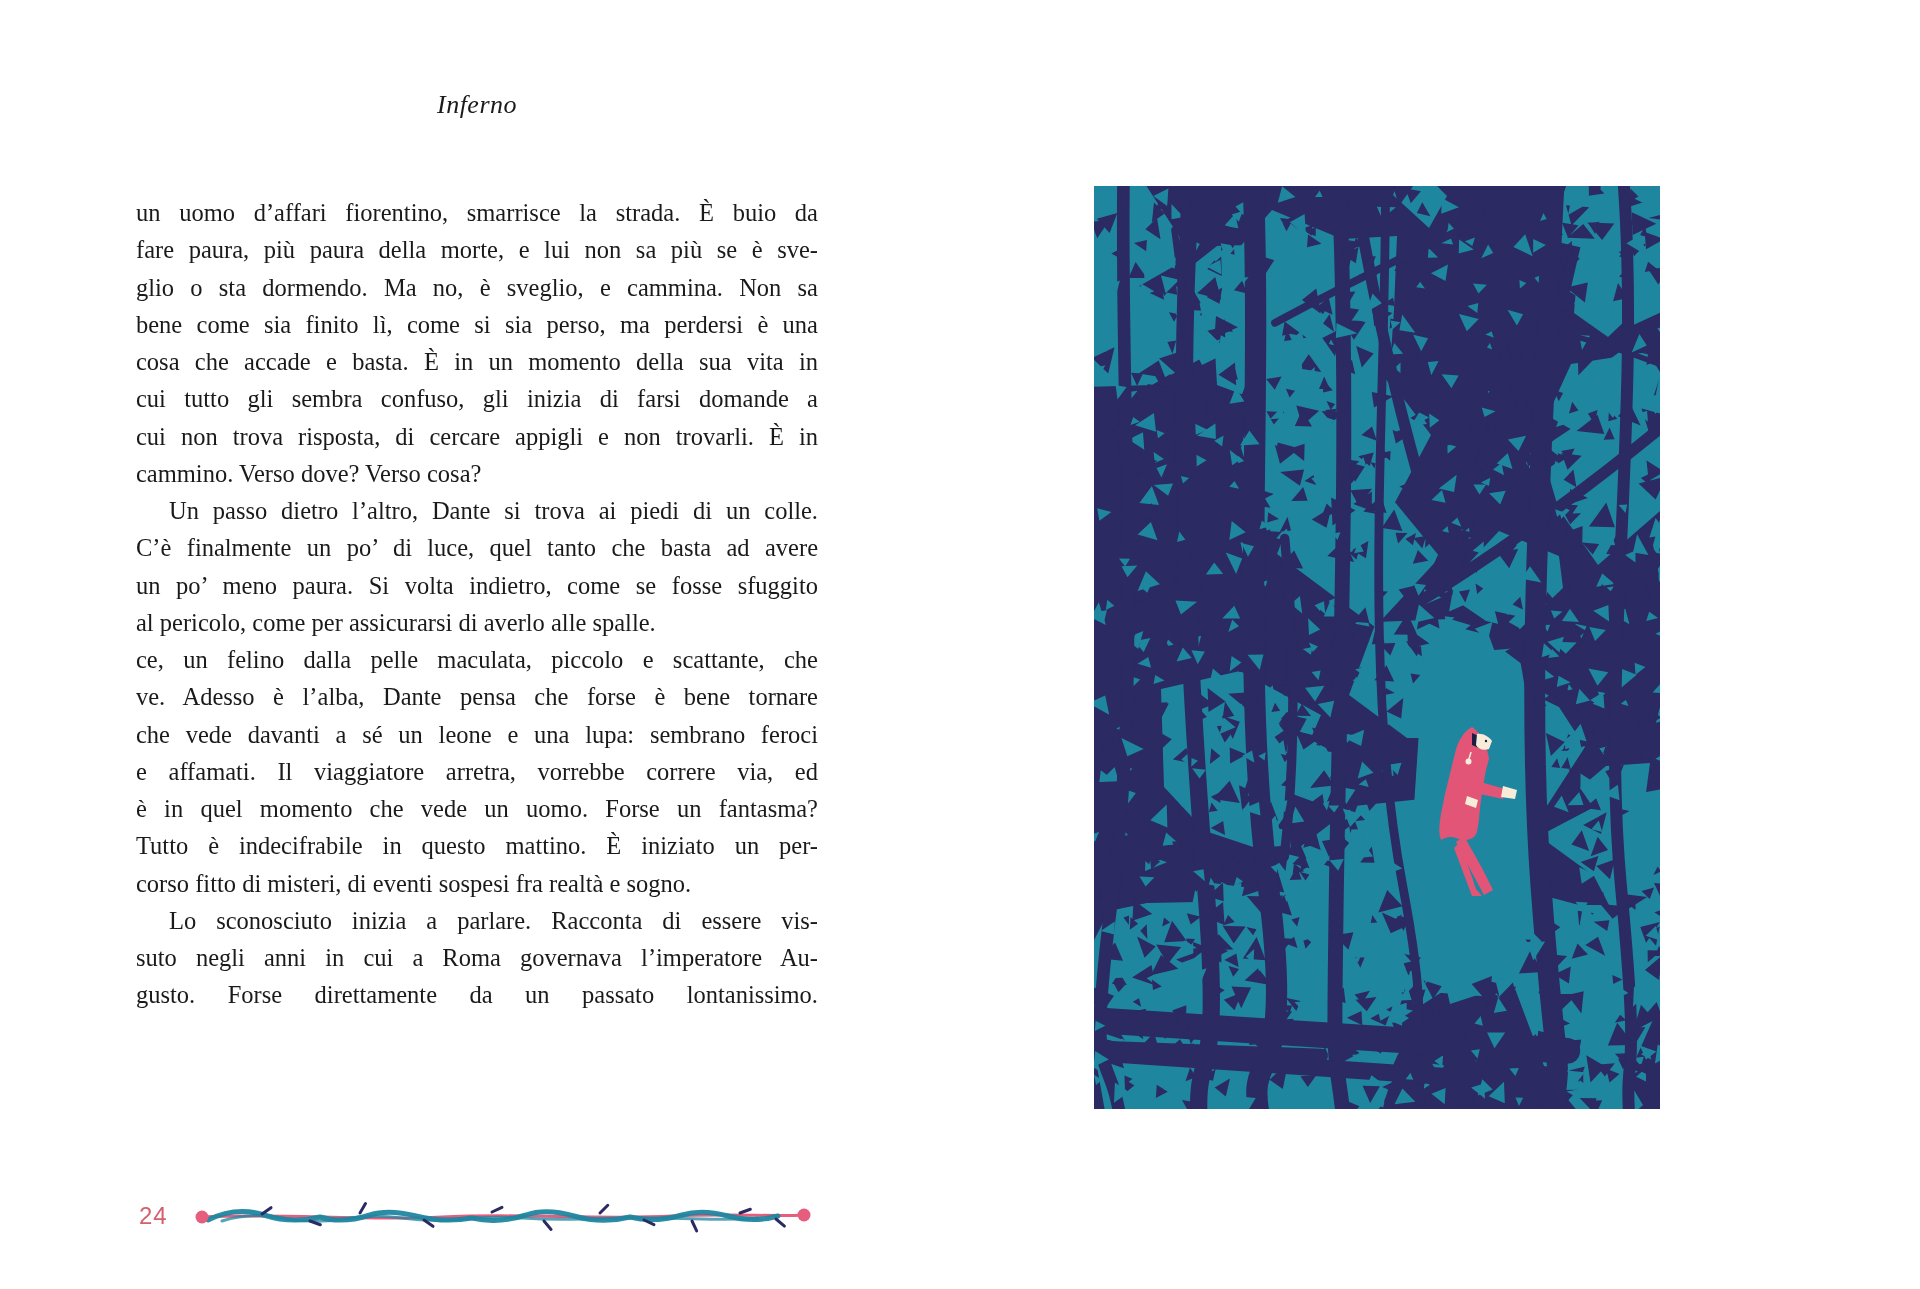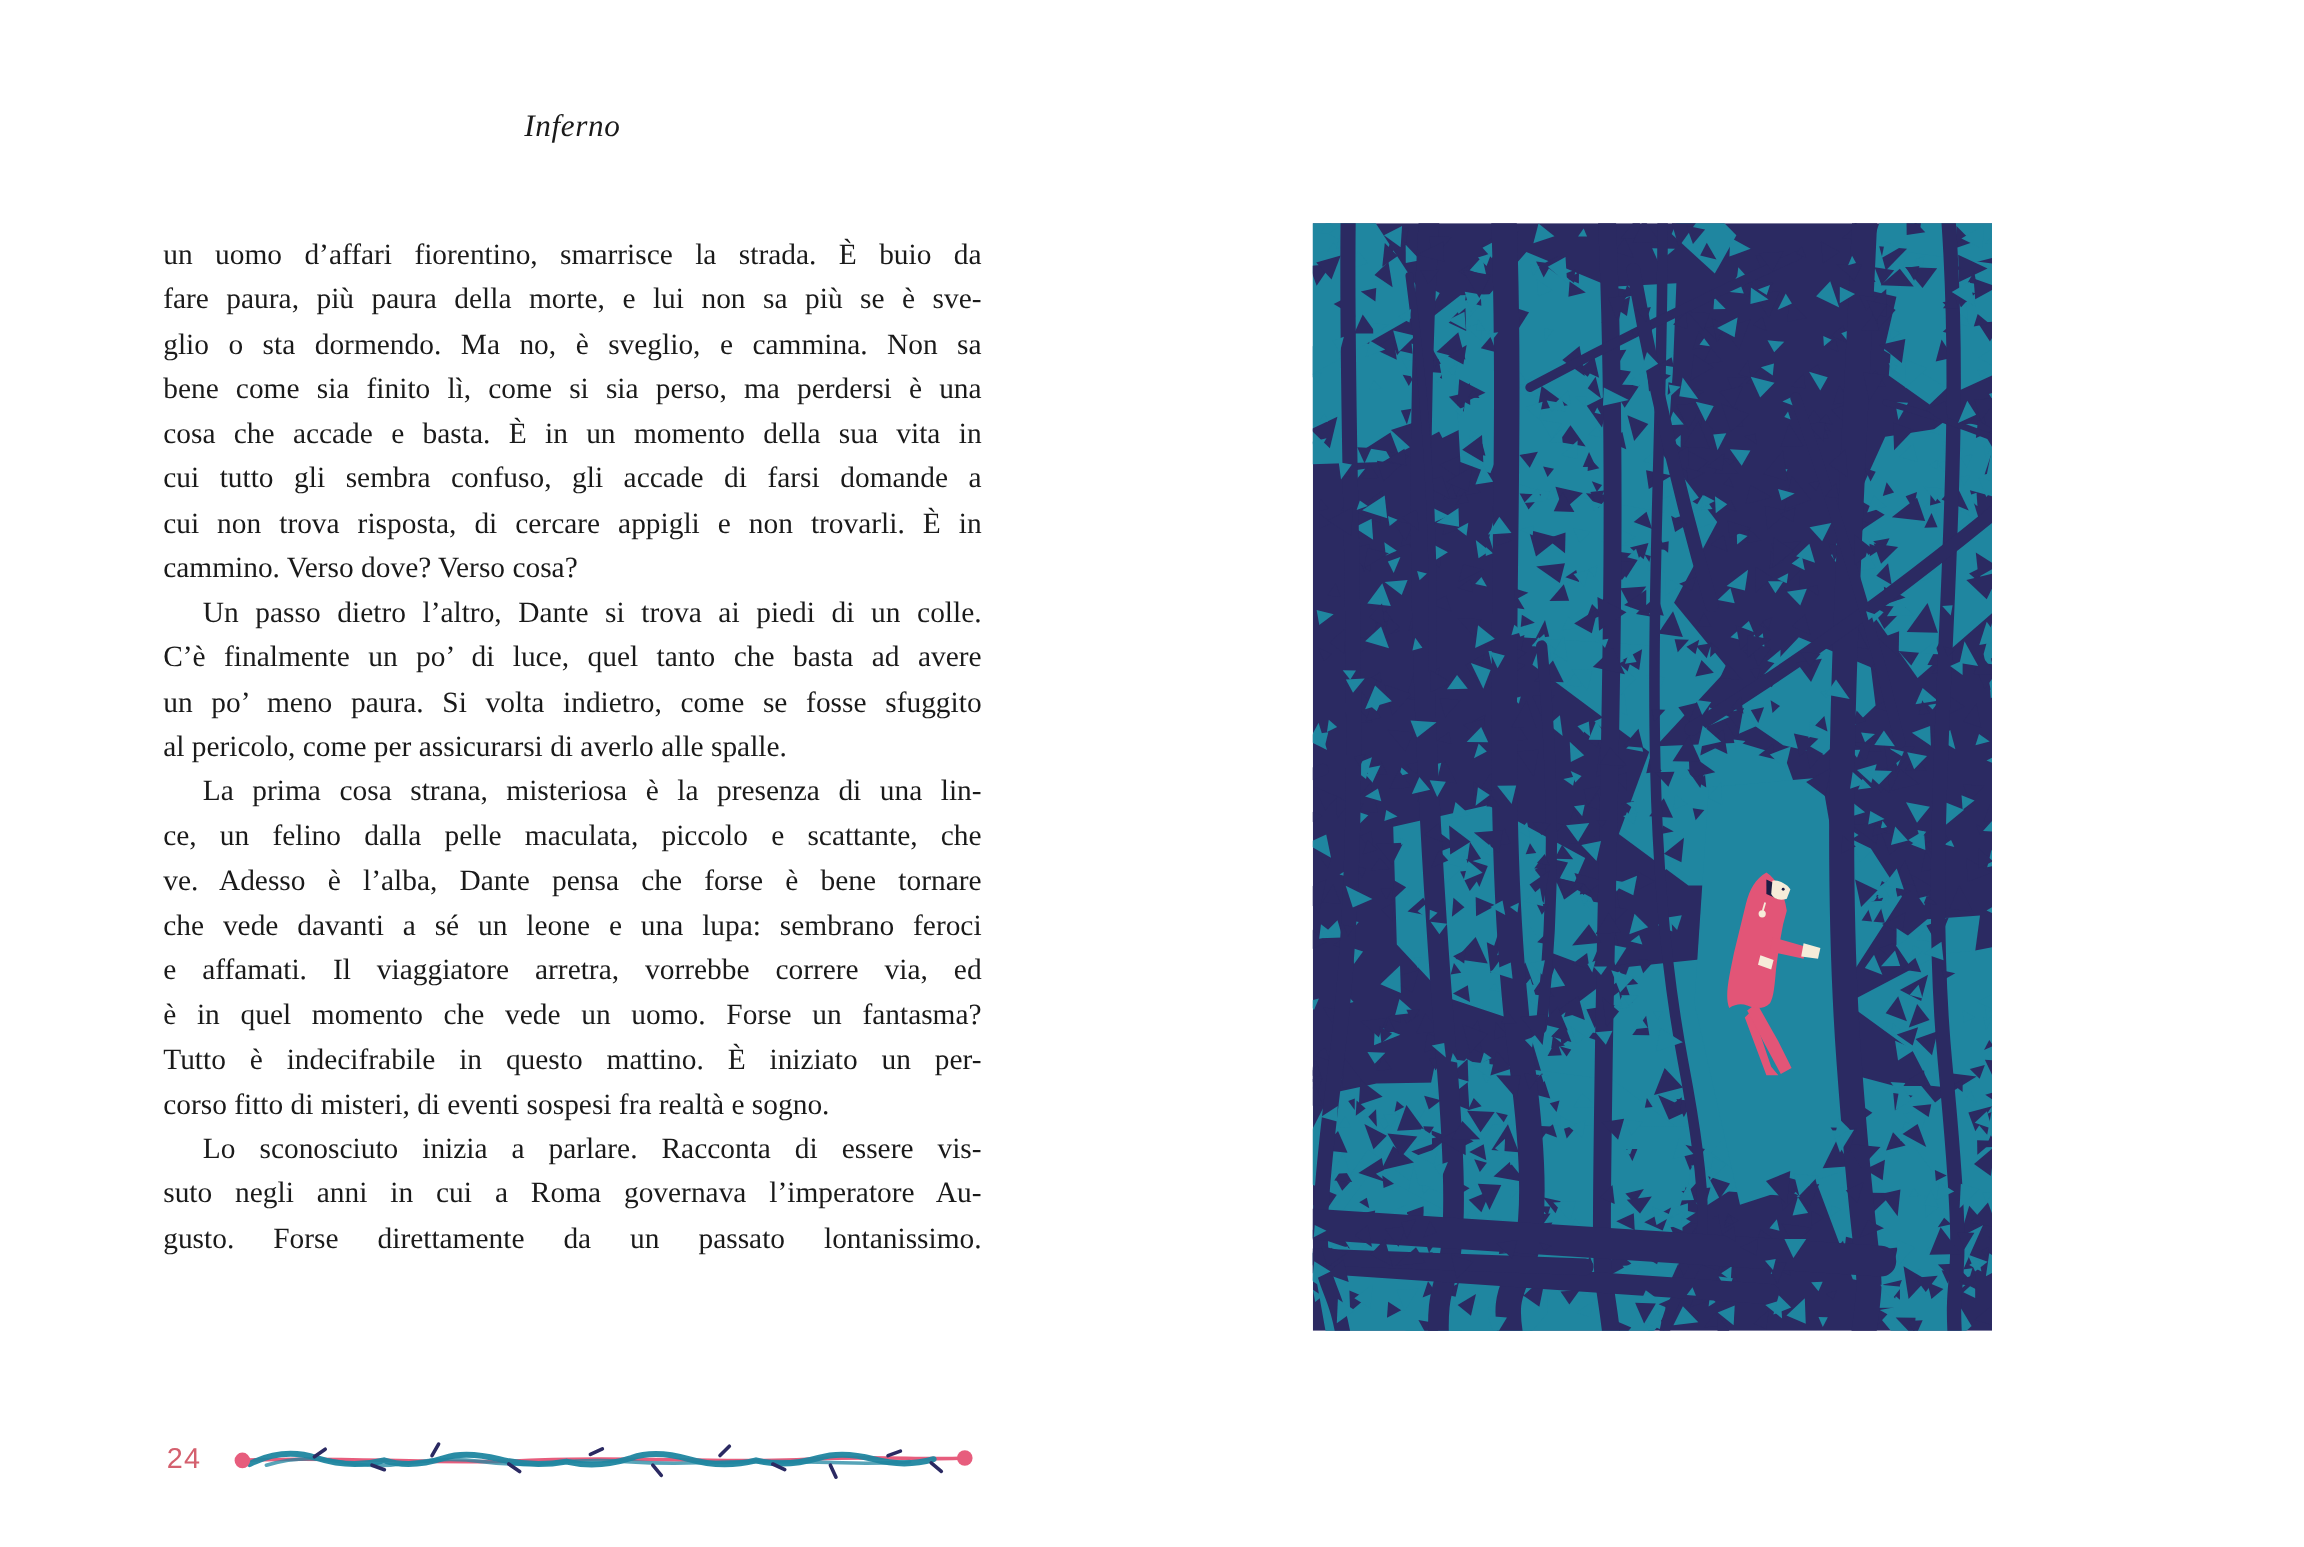--- a/index.html
+++ b/index.html
@@ -32,28 +32,27 @@
 <body>
 
 <div class="spread">
   <div class="running-head">Inferno</div>
   <div id="text-block">
       <div class="tline">un uomo d’affari fiorentino, smarrisce la strada. È buio da</div>
       <div class="tline">fare paura, più paura della morte, e lui non sa più se è sve-</div>
       <div class="tline">glio o sta dormendo. Ma no, è sveglio, e cammina. Non sa</div>
       <div class="tline">bene come sia finito lì, come si sia perso, ma perdersi è una</div>
       <div class="tline">cosa che accade e basta. È in un momento della sua vita in</div>
-      <div class="tline">cui tutto gli sembra confuso, gli accade di farsi domande a</div>
+      <div class="tline">cui tutto gli sembra confuso, gli inizia di farsi domande a</div>
       <div class="tline">cui non trova risposta, di cercare appigli e non trovarli. È in</div>
       <div class="tline end">cammino. Verso dove? Verso cosa?</div>
       <div class="tline indent">Un passo dietro l’altro, Dante si trova ai piedi di un colle.</div>
       <div class="tline">C’è finalmente un po’ di luce, quel tanto che basta ad avere</div>
       <div class="tline">un po’ meno paura. Si volta indietro, come se fosse sfuggito</div>
       <div class="tline end">al pericolo, come per assicurarsi di averlo alle spalle.</div>
-      <div class="tline indent">La prima cosa strana, misteriosa è la presenza di una lin-</div>
       <div class="tline">ce, un felino dalla pelle maculata, piccolo e scattante, che</div>
       <div class="tline">ve. Adesso è l’alba, Dante pensa che forse è bene tornare</div>
       <div class="tline">che vede davanti a sé un leone e una lupa: sembrano feroci</div>
       <div class="tline">e affamati. Il viaggiatore arretra, vorrebbe correre via, ed</div>
       <div class="tline">è in quel momento che vede un uomo. Forse un fantasma?</div>
       <div class="tline">Tutto è indecifrabile in questo mattino. È iniziato un per-</div>
       <div class="tline end">corso fitto di misteri, di eventi sospesi fra realtà e sogno.</div>
       <div class="tline indent">Lo sconosciuto inizia a parlare. Racconta di essere vis-</div>
       <div class="tline">suto negli anni in cui a Roma governava l’imperatore Au-</div>
       <div class="tline">gusto. Forse direttamente da un passato lontanissimo.</div>

